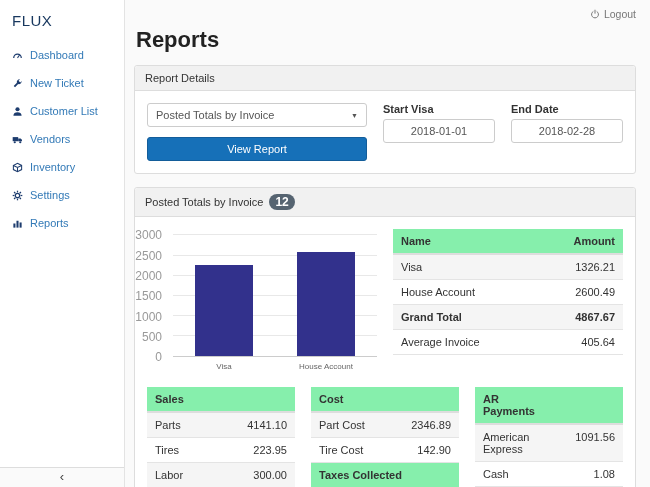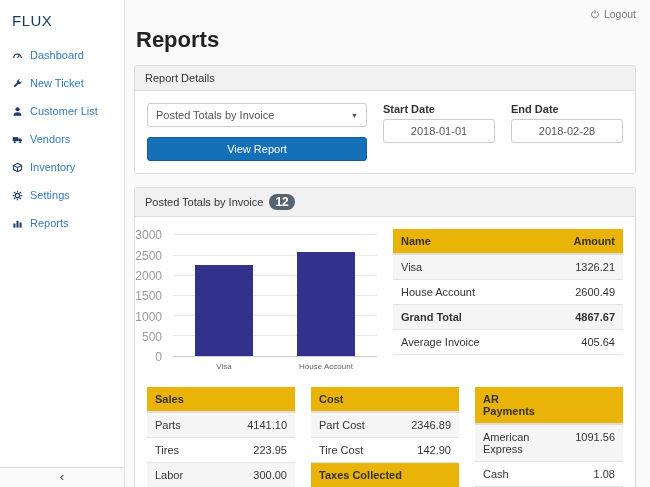--- a/index.html
+++ b/index.html
@@ -49,21 +49,21 @@
   .plot { flex:1; position:relative; display:flex; align-items:flex-end; justify-content:space-around; border-bottom:1px solid #ccc; }
   .gridline { position:absolute; left:0; right:0; height:1px; background:#e8e8e8; }
   .bar-slot { flex:1; display:flex; justify-content:center; align-items:flex-end; height:100%; position:relative; }
   .bar { width:58px; position:relative; }
   .x-labels { display:flex; margin-left:26px; }
   .xlabel { flex:1; text-align:center; font-size:8px; color:#666; padding-top:5px; }
   
   .summary { flex:1; min-width:0; }
   .trow { display:flex; justify-content:space-between; align-items:flex-start; padding:6px 8px; border-bottom:1px solid #e4e4e4; }
   .trow.alt { background:#f5f5f5; }
-  .trow.thead { font-weight:bold; border-bottom:2px solid #ddd; background:#eab308; }
+  .trow.thead { font-weight:bold; border-bottom:2px solid #ddd; background:#86efac; }
   .trow.bold { font-weight:bold; }
   .nm { flex:1; padding-right:6px; }
   .amt { white-space:nowrap; text-align:right; }
   .results-bottom { display:flex; gap:16px; margin-top:16px; }
   .col-tbl { flex:1; min-width:0; }
   .narrow .nm { max-width:64px; }
 </style>
 </head>
 <body>
 
@@ -169,21 +169,21 @@
     <div class="panel-body">
       <div class="form-row">
         <div class="fgroup type">
           <div class="select">
             <span>Posted Totals by Invoice</span>
             <span class="caret">▼</span>
           </div>
           <button class="btn-primary">View Report</button>
         </div>
         <div class="fgroup date">
-          <span class="flabel">Start Date</span>
+          <span class="flabel">Start Visa</span>
           <input class="tinput" value="2018-01-01" style="">
         </div>
         <div class="fgroup date">
           <span class="flabel">End Date</span>
           <input class="tinput" value="2018-02-28" style="">
         </div>
       </div>
     </div>
   </div>
 

